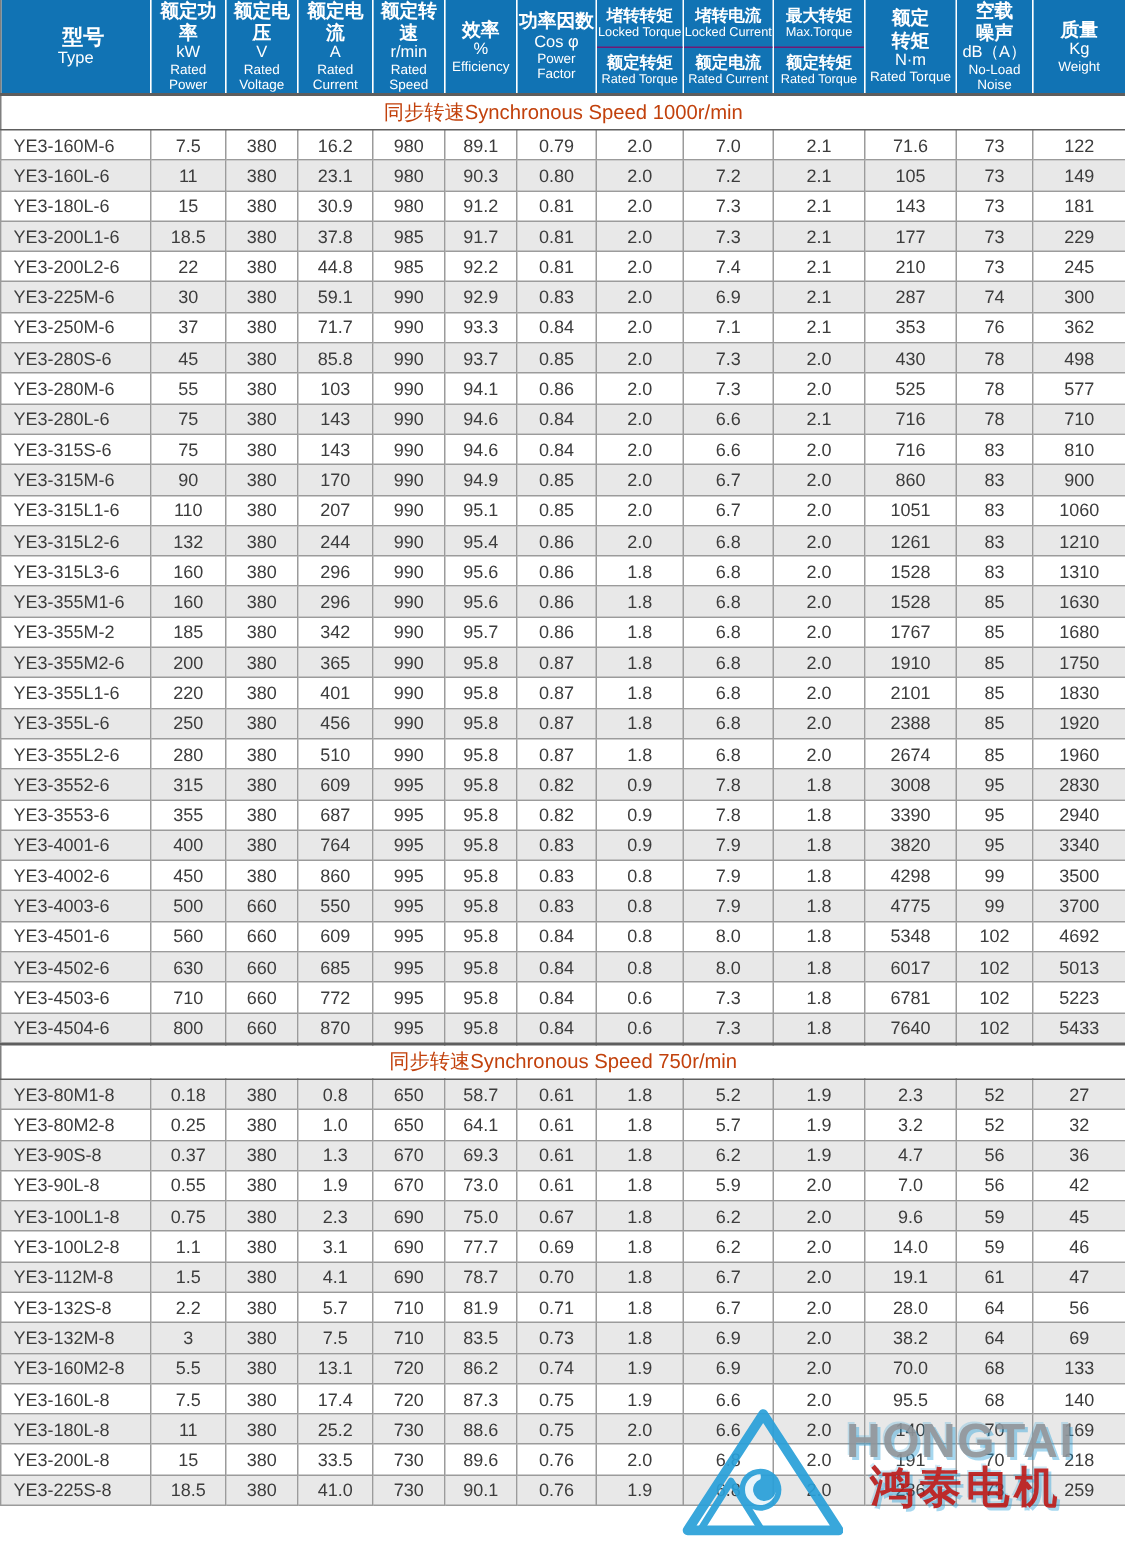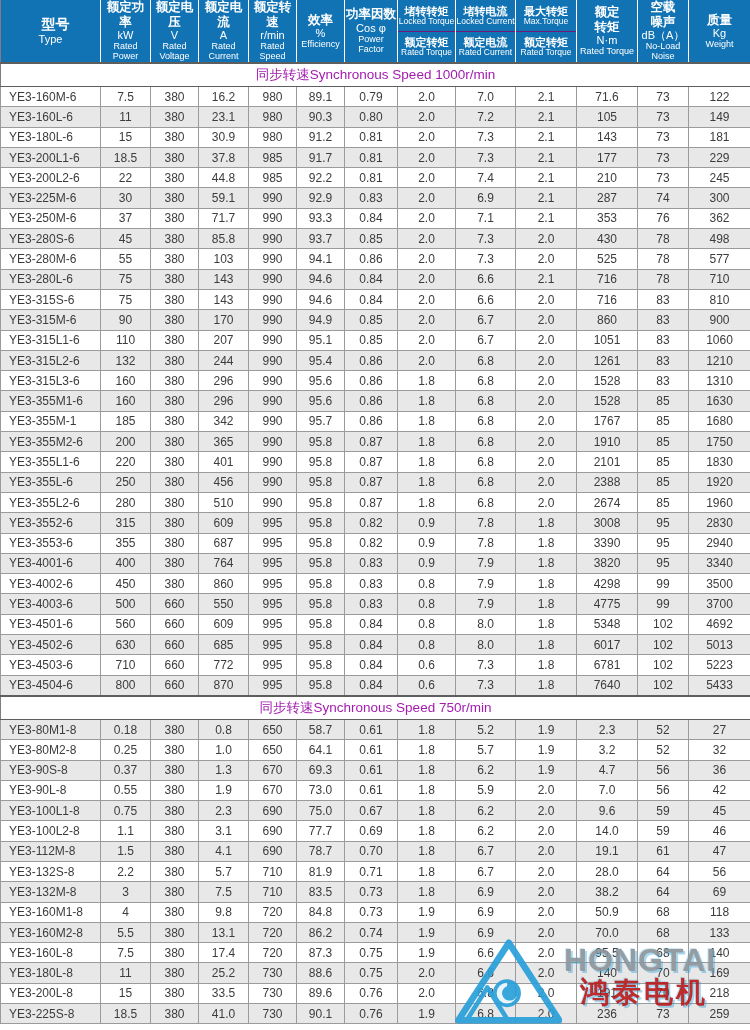--- a/index.html
+++ b/index.html
@@ -23,21 +23,21 @@
   .ratio-sub.top{border-bottom:1px solid #701a75;}
   .r-zh{font-size:11px;font-weight:bold;line-height:1.1;}
   .r-en{font-size:8.5px;font-weight:normal;line-height:1.1;}
   tbody td{
     border:1px solid #9b9b9b;text-align:center;font-size:12px;color:#3c3c3c;
     height:19.3px;padding:0;background:#fff;overflow:hidden;white-space:nowrap;
   }
   tbody td.type-cell{text-align:left;padding-left:8px;}
   tbody tr.shade td{background:#e8e8e8;}
   tbody tr.section-row td{
-    background:#fff;font-size:13.5px;color:#a21caf;height:22px;text-align:center;
+    background:#fff;font-size:13.5px;color:#c2410c;height:22px;text-align:center;
     border-left:1px solid #7f7f7f;border-right:1px solid #7f7f7f;
     border-top:2px solid #5e5e5e;border-bottom:1px solid #5e5e5e;
   }
   .watermark{
     position:absolute;left:450px;top:938px;display:flex;align-items:flex-start;
     pointer-events:none;opacity:0.92;z-index:5;
   }
   .wm-text{display:flex;flex-direction:column;margin-left:2px;margin-top:6px;}
   .wm-en{
     font-size:32px;font-weight:bold;color:#8e959b;letter-spacing:1px;line-height:1;
@@ -398,21 +398,21 @@
         <td>95.6</td>
         <td>0.86</td>
         <td>1.8</td>
         <td>6.8</td>
         <td>2.0</td>
         <td>1528</td>
         <td>85</td>
         <td>1630</td>
       </tr>
       <tr>
-        <td class="type-cell">YE3-355M-1</td>
+        <td class="type-cell">YE3-355M-2</td>
         <td>185</td>
         <td>380</td>
         <td>342</td>
         <td>990</td>
         <td>95.7</td>
         <td>0.86</td>
         <td>1.8</td>
         <td>6.8</td>
         <td>2.0</td>
         <td>1767</td>
@@ -744,35 +744,20 @@
         <td>7.5</td>
         <td>710</td>
         <td>83.5</td>
         <td>0.73</td>
         <td>1.8</td>
         <td>6.9</td>
         <td>2.0</td>
         <td>38.2</td>
         <td>64</td>
         <td>69</td>
-      </tr>
-      <tr>
-        <td class="type-cell">YE3-160M1-8</td>
-        <td>4</td>
-        <td>380</td>
-        <td>9.8</td>
-        <td>720</td>
-        <td>84.8</td>
-        <td>0.73</td>
-        <td>1.9</td>
-        <td>6.9</td>
-        <td>2.0</td>
-        <td>50.9</td>
-        <td>68</td>
-        <td>118</td>
       </tr>
       <tr class="shade">
         <td class="type-cell">YE3-160M2-8</td>
         <td>5.5</td>
         <td>380</td>
         <td>13.1</td>
         <td>720</td>
         <td>86.2</td>
         <td>0.74</td>
         <td>1.9</td>

